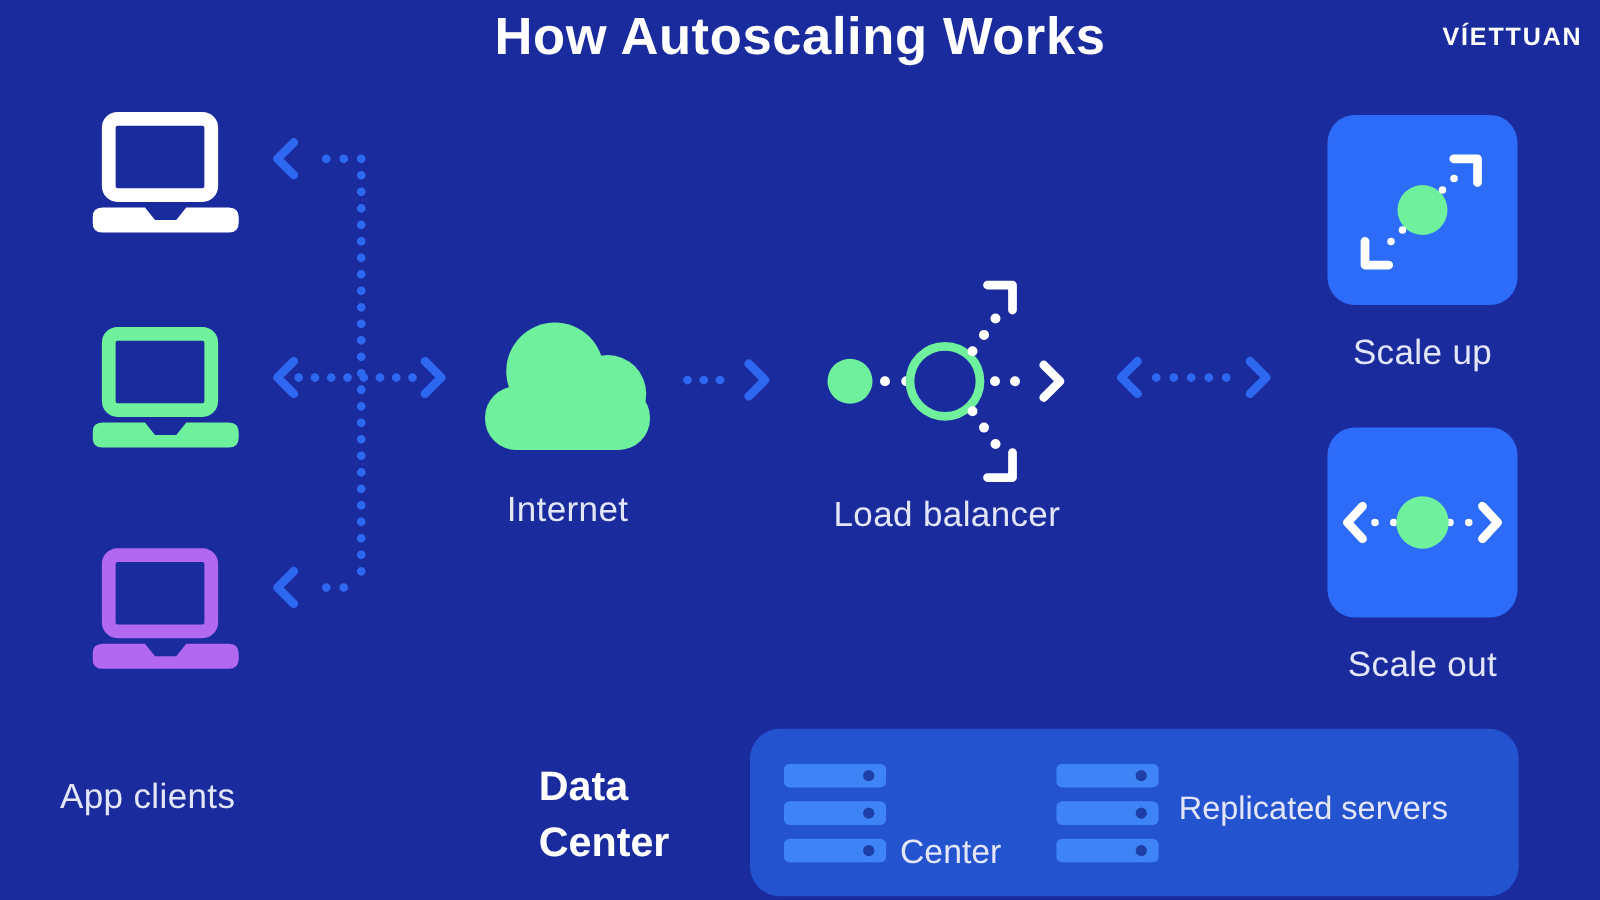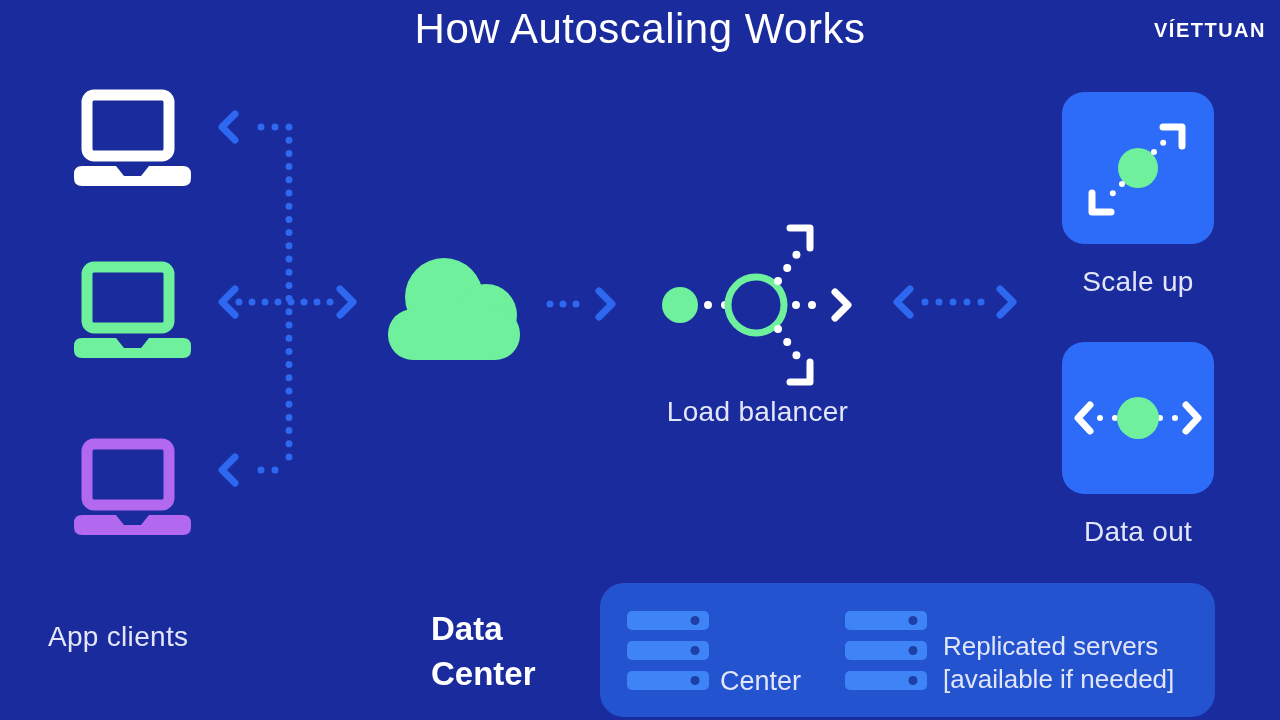--- a/index.html
+++ b/index.html
@@ -5,21 +5,21 @@
   :root{
     --background:#1A2B9E; --arrow-blue:#2E68F0; --box-blue:#2D6CF8;
     --panel-blue:#2453D0; --server-bar-blue:#3F84F7; --server-dot-blue:#1D3FA6;
     --green:#6FF09C; --purple:#B368F0; --white:#FFFFFF; --label-text:#E2E6F8;
   }
   html,body{margin:0;padding:0;background:var(--background);}
   .canvas{position:relative;width:1280px;height:720px;overflow:hidden;
     background:var(--background);font-family:"Liberation Sans",sans-serif;}
   .abs{position:absolute;}
   .title{left:0;top:5px;width:1280px;text-align:center;color:var(--white);
-    font-size:42px;font-weight:400;letter-spacing:.5px;}
+    font-size:42px;font-weight:700;letter-spacing:.5px;}
   .logo{right:14px;top:19px;color:var(--white);font-size:20px;font-weight:600;
     letter-spacing:1.5px;text-align:right;}
   .label{color:var(--label-text);font-size:28px;font-weight:400;letter-spacing:.3px;}
   .center{text-align:center;}
   .two-line{line-height:40px;}
   .dc-label{color:var(--white);font-size:33px;font-weight:700;line-height:45px;margin-left:41px;}
   .scale-box{width:152px;height:152px;border-radius:22px;background:var(--box-blue);}
   .panel{left:600px;top:583px;width:615px;height:134px;border-radius:24px;
     background:var(--panel-blue);}
   .panel-label{color:var(--label-text);font-size:27px;}
@@ -59,20 +59,21 @@
     <path d="M30 347 L17 360 L30 373" stroke-width="7"></path>
   </svg>
 
   <svg class="abs" style="left:388px;top:253px" width="132" height="107" viewBox="0 0 132 107">
     <g fill="var(--green)">
       <circle cx="56" cy="44" r="39"></circle>
       <circle cx="98" cy="62" r="31"></circle>
       <rect x="0" y="56" width="132" height="51" rx="25"></rect>
     </g>
   </svg>
+  <div class="abs label center" style="left:388px;top:392px;width:132px">Internet</div>
 
   <svg class="abs" style="left:542px;top:286px" width="80" height="36" viewBox="0 0 80 36" stroke="var(--arrow-blue)" fill="none" stroke-linecap="round" stroke-linejoin="round">
     <line x1="8" y1="18" x2="47" y2="18" stroke-width="7" stroke-dasharray="0 13"></line>
     <path d="M57 5 L70 18 L57 31" stroke-width="7"></path>
   </svg>
 
   <svg class="abs" style="left:650px;top:205px" width="215" height="200" viewBox="0 0 215 200">
     <circle cx="30" cy="100" r="18" fill="var(--green)"></circle>
     <line x1="58" y1="100" x2="76" y2="100" stroke="var(--white)" stroke-width="8" stroke-dasharray="0 17" stroke-linecap="round"></line>
     <circle cx="106" cy="100" r="28" fill="none" stroke="var(--green)" stroke-width="7"></circle>
@@ -103,21 +104,21 @@
   <div class="abs label center" style="left:1062px;top:266px;width:152px">Scale up</div>
 
   <div class="abs scale-box" style="left:1062px;top:342px">
     <svg width="152" height="152" viewBox="0 0 152 152">
       <line x1="38" y1="76" x2="114" y2="76" stroke="var(--white)" stroke-width="6" stroke-dasharray="0 15" stroke-linecap="round"></line>
       <circle cx="76" cy="76" r="21" fill="var(--green)"></circle>
       <path d="M28 63 L16 76 L28 89" fill="none" stroke="var(--white)" stroke-width="7" stroke-linecap="round" stroke-linejoin="round"></path>
       <path d="M124 63 L136 76 L124 89" fill="none" stroke="var(--white)" stroke-width="7" stroke-linecap="round" stroke-linejoin="round"></path>
     </svg>
   </div>
-  <div class="abs label center" style="left:1062px;top:516px;width:152px">Data out</div>
+  <div class="abs label center" style="left:1062px;top:516px;width:152px">Scale out</div>
 
   <div class="abs label two-line" style="left:48px;top:617px">
     <div>App clients</div>
   </div>
 
   <div class="abs dc-label" style="left:390px;top:606px">
     <div>Data</div>
     <div>Center</div>
   </div>
 
@@ -142,17 +143,16 @@
         <rect x="0" y="60" width="82" height="19" rx="5"></rect>
       </g>
       <g fill="var(--server-dot-blue)">
         <circle cx="68" cy="9.5" r="4.5"></circle>
           <circle cx="68" cy="39.5" r="4.5"></circle>
           <circle cx="68" cy="69.5" r="4.5"></circle>
       </g>
     </svg>
     <div class="abs panel-label rep-label" style="left:343px;top:47px">
       <div>Replicated servers</div>
-      <div>[available if needed]</div>
     </div>
   </div>
 
 </div>
 
 </body></html>

